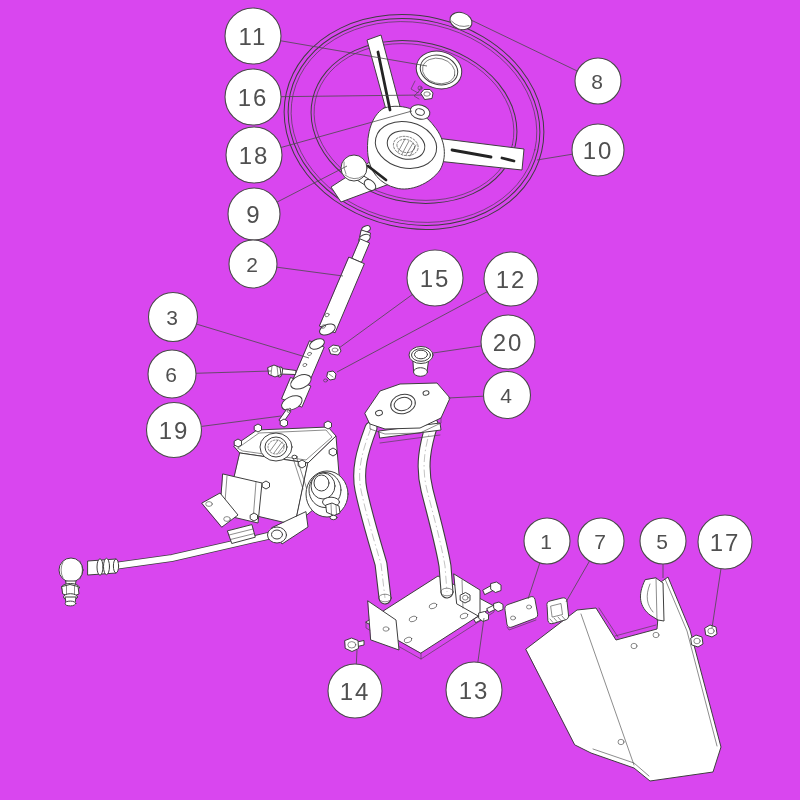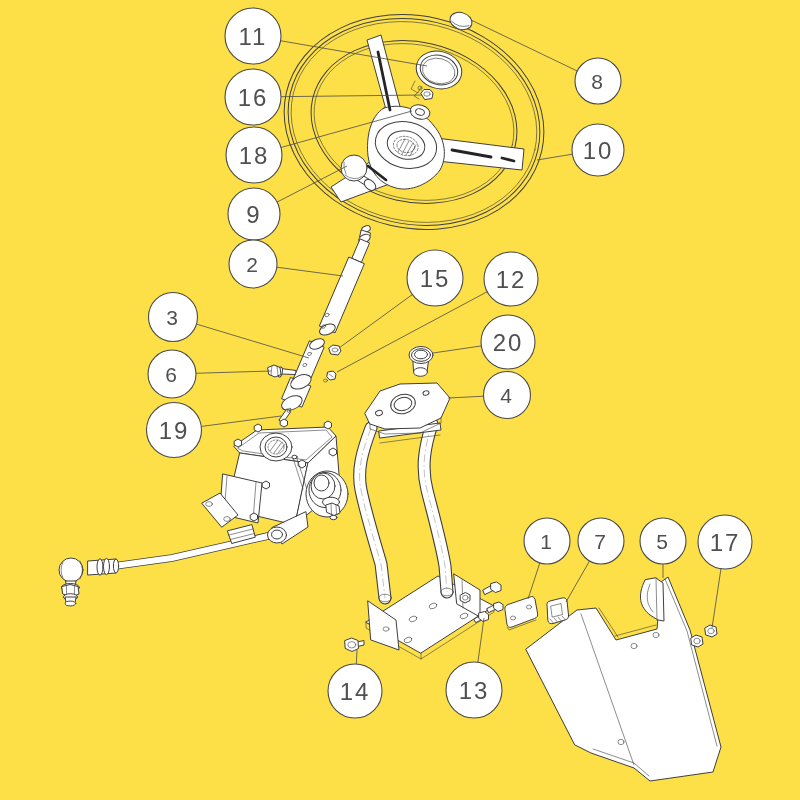--- a/index.html
+++ b/index.html
@@ -1,16 +1,16 @@
 <!DOCTYPE html>
 <html><head>
 <meta charset="utf-8">
 <style>
   html,body{margin:0;padding:0;background:#fff;}
-  .page{width:800px;height:800px;position:relative;background:#fde047;overflow:hidden;}
+  .page{width:800px;height:800px;position:relative;background:#d946ef;overflow:hidden;}
   svg{display:block;}
   .s{fill:none;stroke:#3f3f3f;stroke-width:1;stroke-linejoin:round;stroke-linecap:round;}
   .w{fill:#ffffff;stroke:#3f3f3f;stroke-width:1;stroke-linejoin:round;stroke-linecap:round;}
   .t{fill:none;stroke:#3f3f3f;stroke-width:.6;stroke-linejoin:round;stroke-linecap:round;}
   .d{fill:none;stroke:#242424;stroke-width:2.8;stroke-linecap:round;}
   .tube{fill:none;stroke:#3f3f3f;stroke-width:13;stroke-linecap:round;}
   .tubew{fill:none;stroke:#ffffff;stroke-width:10.8;stroke-linecap:round;}
   .cl{fill:none;stroke:#9a9a9a;stroke-width:.6;stroke-dasharray:8 3 1.5 3;}
   .lead{fill:none;stroke:#4a4a4a;stroke-width:.8;}
   .bal circle{fill:#ffffff;stroke:#4a4a4a;stroke-width:1.1;}

